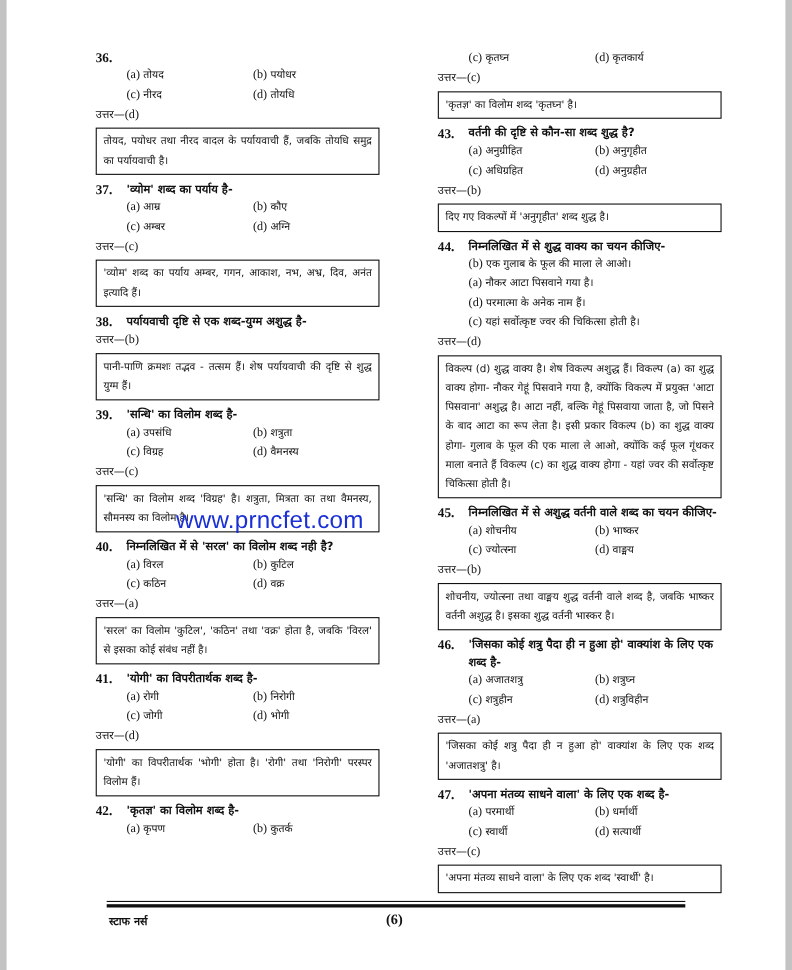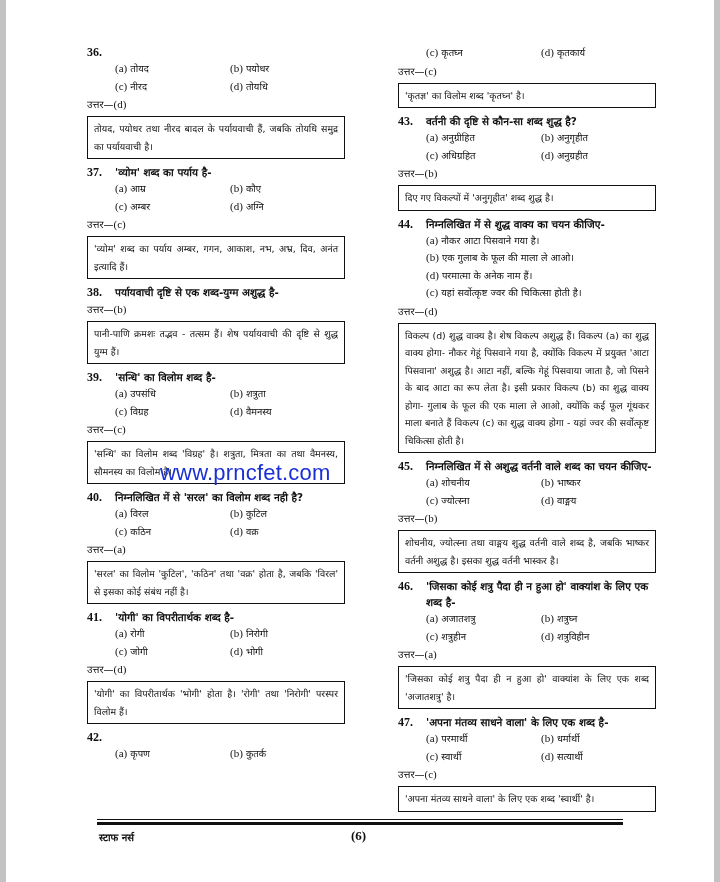--- a/index.html
+++ b/index.html
@@ -117,20 +117,21 @@
       <div><span class="opt-letter">(c)</span> <span>जोगी</span></div>
       <div><span class="opt-letter">(d)</span> <span>भोगी</span></div>
     </div>
     <div class="ans"><span>उत्तर—</span><span class="ans-letter">(d)</span></div>
     <div class="exp">'योगी' का विपरीतार्थक 'भोगी' होता है। 'रोगी' तथा 'निरोगी' परस्पर विलोम हैं।</div>
   </div>
 
   <div class="q">
     <div class="q-head">
         <span class="q-num">42.</span>
+        <span class="q-text">'कृतज्ञ' का विलोम शब्द है-</span>
       </div>
     <div class="opts">
       <div><span class="opt-letter">(a)</span> <span>कृपण</span></div>
       <div><span class="opt-letter">(b)</span> <span>कुतर्क</span></div>
     </div>
   </div>
 </div>
 
 <div class="col col-right">
 
@@ -157,22 +158,22 @@
     <div class="ans"><span>उत्तर—</span><span class="ans-letter">(b)</span></div>
     <div class="exp">दिए गए विकल्पों में 'अनुगृहीत' शब्द शुद्ध है।</div>
   </div>
 
   <div class="q">
     <div class="q-head">
         <span class="q-num">44.</span>
         <span class="q-text">निम्नलिखित में से शुद्ध वाक्य का चयन कीजिए-</span>
       </div>
     <div class="opts single">
+      <div><span class="opt-letter">(b)</span> <span>एक गुलाब के फूल की माला ले आओ।</span></div>
       <div><span class="opt-letter">(a)</span> <span>नौकर आटा पिसवाने गया है।</span></div>
-      <div><span class="opt-letter">(b)</span> <span>एक गुलाब के फूल की माला ले आओ।</span></div>
       <div><span class="opt-letter">(d)</span> <span>परमात्मा के अनेक नाम हैं।</span></div>
       <div><span class="opt-letter">(c)</span> <span>यहां सर्वोत्कृष्ट ज्वर की चिकित्सा होती है।</span></div>
     </div>
     <div class="ans"><span>उत्तर—</span><span class="ans-letter">(d)</span></div>
     <div class="exp">विकल्प (d) शुद्ध वाक्य है। शेष विकल्प अशुद्ध हैं। विकल्प (a) का शुद्ध वाक्य होगा- नौकर गेहूं पिसवाने गया है, क्योंकि विकल्प में प्रयुक्त 'आटा पिसवाना' अशुद्ध है। आटा नहीं, बल्कि गेहूं पिसवाया जाता है, जो पिसने के बाद आटा का रूप लेता है। इसी प्रकार विकल्प (b) का शुद्ध वाक्य होगा- गुलाब के फूल की एक माला ले आओ, क्योंकि कई फूल गूंथकर माला बनाते हैं विकल्प (c) का शुद्ध वाक्य होगा - यहां ज्वर की सर्वोत्कृष्ट चिकित्सा होती है।</div>
   </div>
 
   <div class="q">
     <div class="q-head">
         <span class="q-num">45.</span>

